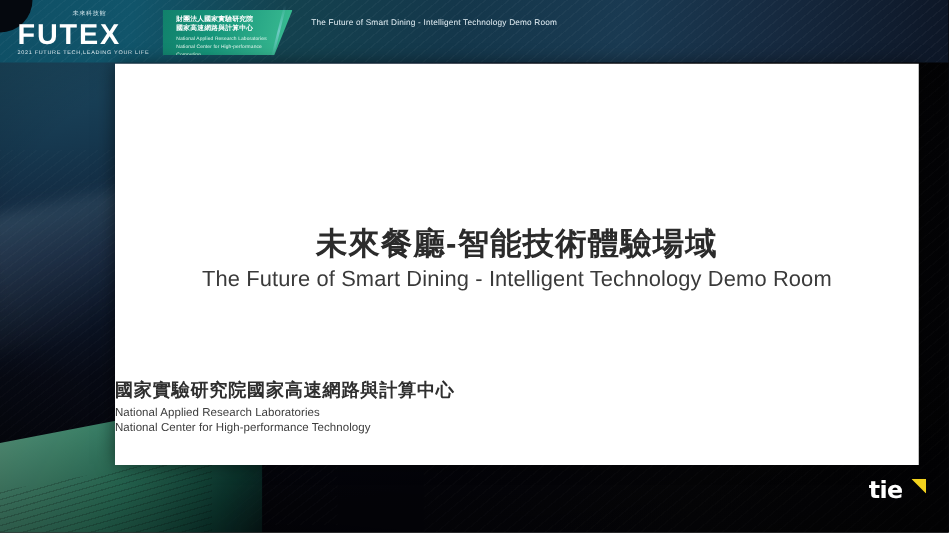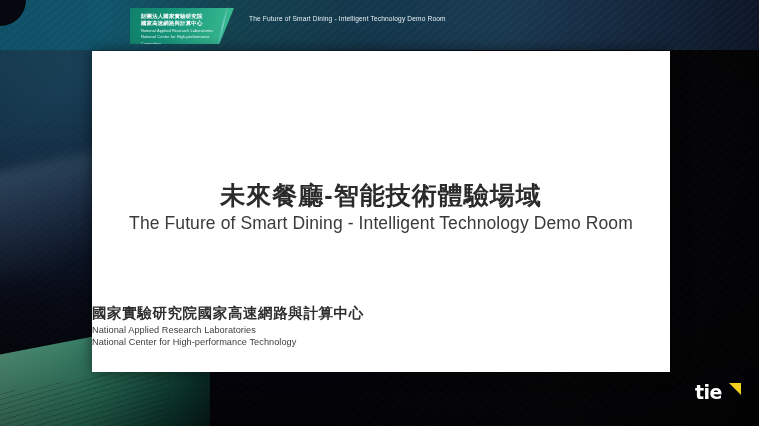--- a/index.html
+++ b/index.html
@@ -211,21 +211,21 @@
     letter-spacing: .15px;
     line-height: 10px;
     margin-top: 2px;
     white-space: nowrap;
   }
 
   
   .slide {
     position: absolute;
     left: 92px; top: 51px;
-    width: 578px; height: 321px;
+    width: 643px; height: 321px;
     background: #ffffff;
     box-shadow: 0 0 14px rgba(0,0,0,0.55);
   }
   .slide-inner {
     position: absolute;
     inset: 0;
     display: flex;
     flex-direction: column;
   }
   .slide-title-wrap {
@@ -305,20 +305,25 @@
   <div class="bg-right-dark"></div>
   <div class="bg-diag-sheen"></div>
   <div class="bg-green-wedge"></div>
   <div class="bg-green-wedge2"></div>
   <div class="bg-vignette"></div>
 
   <div class="header">
     <div class="header-sheen"></div>
     <div class="header-dark-corner"></div>
 
+    <div class="logo-block">
+      <div class="logo-cn">未來科技館</div>
+      <div class="logo-word">FUTEX</div>
+      <div class="logo-tag">2021 FUTURE TECH,LEADING YOUR LIFE</div>
+    </div>
 
     <div class="badge">
       <div class="badge-inner">
         <div class="badge-cn">財團法人國家實驗研究院</div>
         <div class="badge-cn">國家高速網路與計算中心</div>
         <div class="badge-en">National Applied Research Laboratories</div>
         <div class="badge-en">National Center for High-performance</div>
         <div class="badge-en">Computing</div>
       </div>
     </div>

